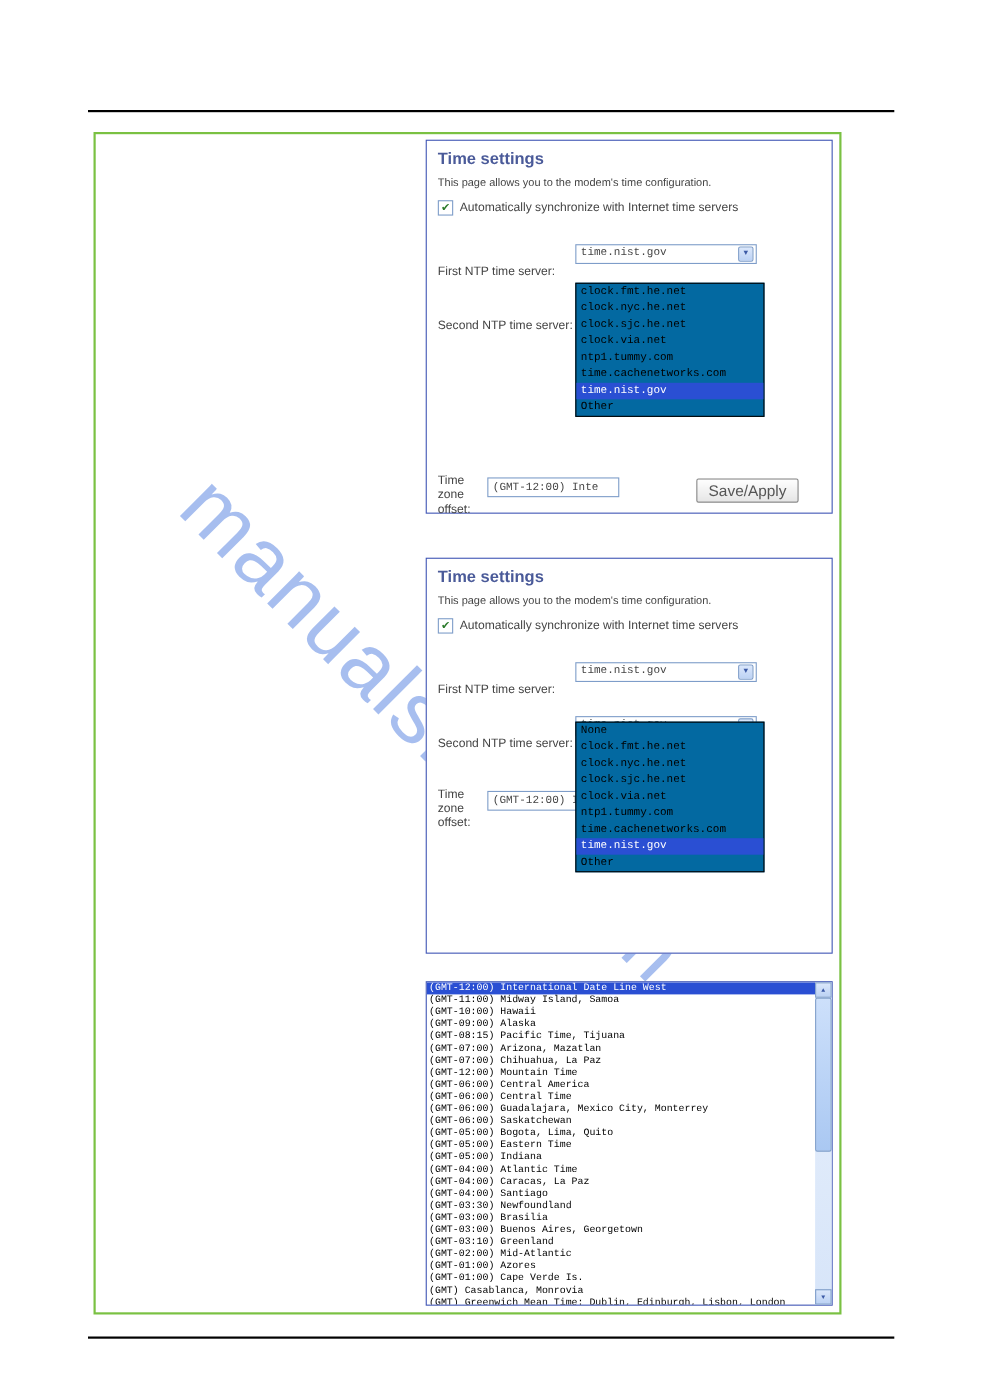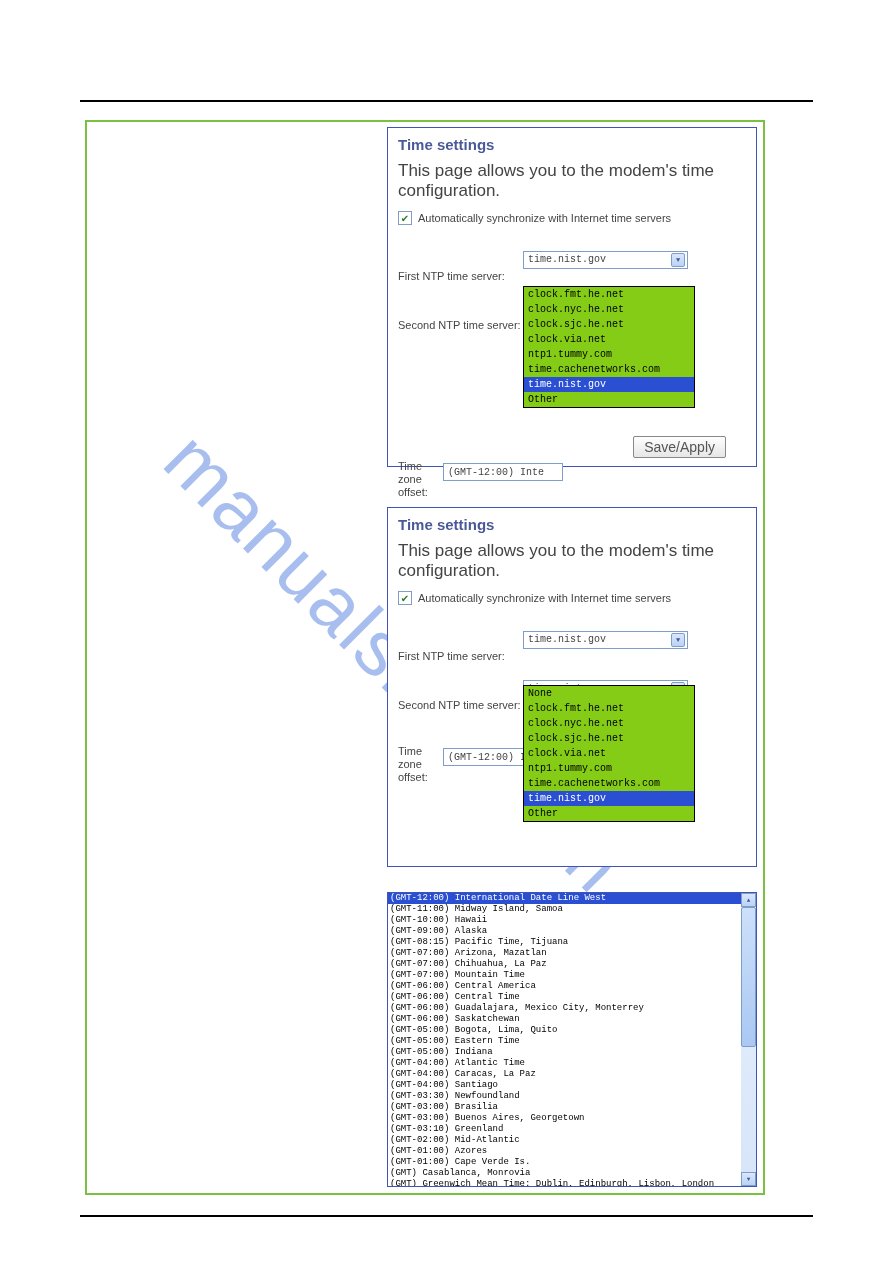--- a/index.html
+++ b/index.html
@@ -24,42 +24,42 @@
   .panel {
     position: absolute;
     background: #fff;
     border: 1px solid #3f55b5;
   }
   .panel1 { left: 300px; top: 5px; width: 370px; height: 340px; }
   .panel2 { left: 300px; top: 385px; width: 370px; height: 360px; }
   .panel3 { left: 300px; top: 770px; width: 370px; height: 295px; }
   .panel-pad { padding: 8px 10px; }
   .title { font-size: 15px; font-weight: bold; color: #4a5a99; margin-bottom: 8px; }
-  .desc { font-size: 17px; color: #444; margin-bottom: 10px; }
+  .desc { font-size: 10px; color: #444; margin-bottom: 10px; }
   .checkline { display:flex; align-items:center; gap:6px; font-size:11px; color:#444; margin-bottom:12px; }
   .checkbox {
     width:14px; height:14px; border:1px solid #7e9dc9; display:flex;
     align-items:center; justify-content:center; font-size:10px; color:#2a7a2a;
   }
   .row { display:flex; align-items:center; font-size:11px; color:#444; margin-bottom:4px; }
   .row-label { width:125px; flex-shrink:0;margin-top:33px; }
   .select {
     border:1px solid #7e9dc9; background:#fff;
     font-family:"Courier New",monospace; font-size:10px;
     height:18px; display:flex; align-items:center; justify-content:space-between;
     padding:0 2px 0 4px; flex:1;
   }
   .select .arrow {
     width:14px; height:14px; background:linear-gradient(#dbe7fb,#bcd2f4);
     border:1px solid #7e9dc9; border-radius:2px;
     display:flex; align-items:center; justify-content:center;
     font-size:7px; color:#3c5aa6;
   }
   .dropdown {
-    border:1px solid #000; background:#84cc16;
+    border:1px solid #000; background:#0369a1;
     font-family:"Courier New",monospace; font-size:10px;
     color:#000; line-height:15px;
   }
   .dropdown .opt { padding:0 4px; white-space:nowrap; }
   .dropdown .opt.sel { background:#2a4fd3; color:#fff; }
   .btn {
     border:1px solid #888; background:linear-gradient(#fefefe,#e6e6e6);
     font-size:14px; padding:2px 10px; color:#555; border-radius:2px;
   }
   .tzlist {
@@ -192,21 +192,21 @@
   <div class="panel panel3" style="padding:0">
     <div class="tzlist">
       <div class="body" id="tzbody">
           <div class="item sel">(GMT-12:00) International Date Line West</div>
           <div class="item">(GMT-11:00) Midway Island, Samoa</div>
           <div class="item">(GMT-10:00) Hawaii</div>
           <div class="item">(GMT-09:00) Alaska</div>
           <div class="item">(GMT-08:15) Pacific Time, Tijuana</div>
           <div class="item">(GMT-07:00) Arizona, Mazatlan</div>
           <div class="item">(GMT-07:00) Chihuahua, La Paz</div>
-          <div class="item">(GMT-07:00) Mountain Time</div>
+          <div class="item">(GMT-12:00) Mountain Time</div>
           <div class="item">(GMT-06:00) Central America</div>
           <div class="item">(GMT-06:00) Central Time</div>
           <div class="item">(GMT-06:00) Guadalajara, Mexico City, Monterrey</div>
           <div class="item">(GMT-06:00) Saskatchewan</div>
           <div class="item">(GMT-05:00) Bogota, Lima, Quito</div>
           <div class="item">(GMT-05:00) Eastern Time</div>
           <div class="item">(GMT-05:00) Indiana</div>
           <div class="item">(GMT-04:00) Atlantic Time</div>
           <div class="item">(GMT-04:00) Caracas, La Paz</div>
           <div class="item">(GMT-04:00) Santiago</div>

